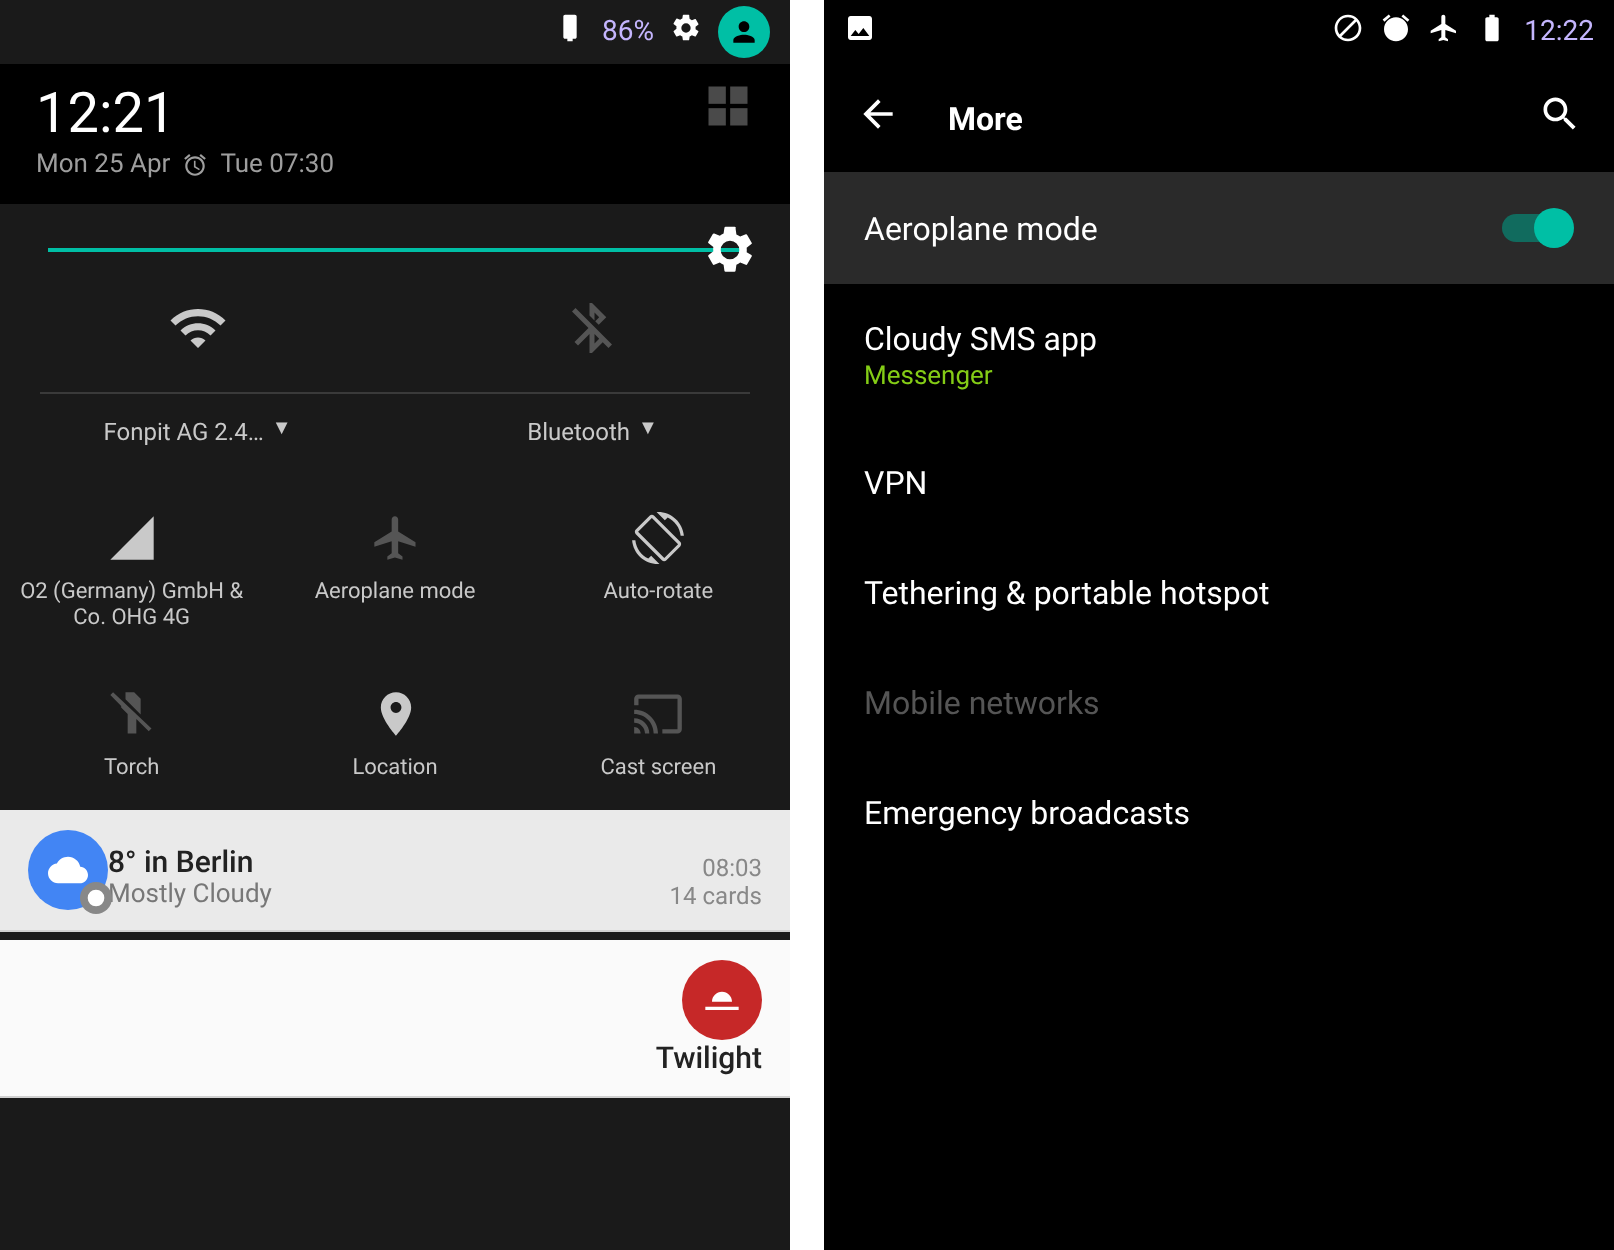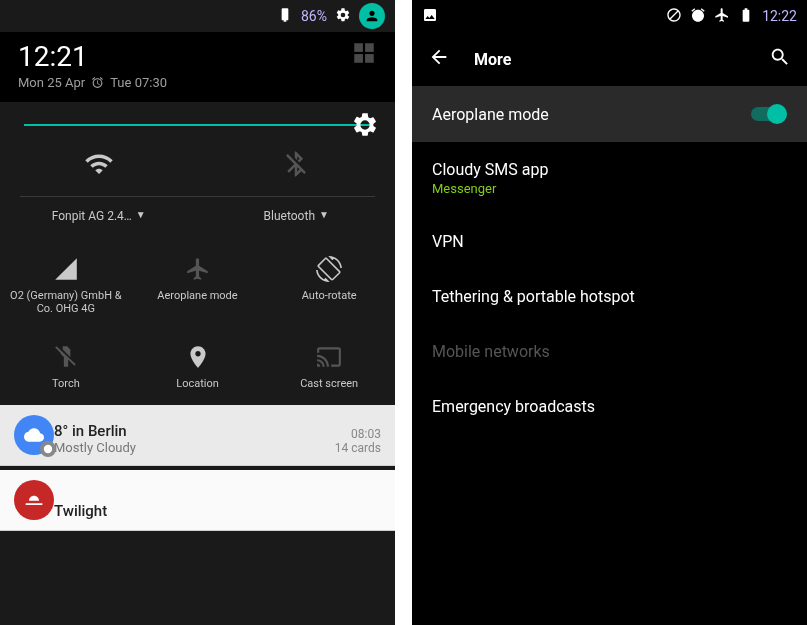--- a/index.html
+++ b/index.html
@@ -40,21 +40,21 @@
 
 .notif { background: #eaeaea; display: flex; align-items: flex-end; padding: 10px 14px; gap: 0; border-bottom: 1px solid #d0d0d0; margin-top: 4px; }
 .notif .nicon { width: 40px; height: 40px; border-radius: 50%; display: flex; align-items: center; justify-content: center; position: relative; }
 .notif .nicon svg { width: 20px; height: 20px; fill: #fff; }
 .notif .nbadge { position: absolute; bottom: -2px; right: -2px; width: 16px; height: 16px; border-radius: 50%; background: #888; display: flex; align-items: center; justify-content: center; }
 .notif .nbadge svg { width: 10px; height: 10px; fill: #fff; }
 .notif .ntext { flex: 1; }
 .notif .ntitle { font-size: 15px; color: #222; font-weight: 500; }
 .notif .nsub { font-size: 13px; color: #777; }
 .notif .nmeta { text-align: right; font-size: 12px; color: #888; }
-.notif.white { background: #fafafa; }
+.notif.white { background: #fafafa; flex-direction: column; }
 
 
 .toolbar { display: flex; align-items: center; padding: 14px 16px; gap: 24px; color: #fff; }
 .toolbar .title { font-size: 16px; font-weight: 700; flex: 1; }
 .toolbar svg { width: 22px; height: 22px; fill: #fff; }
 
 .setting-row { display: flex; align-items: center; justify-content: space-between; padding: 18px 20px; }
 .setting-row.highlight { background: #2a2a2a; }
 .setting-main { color: #fff; font-size: 16px; }
 .setting-sub { color: #84cc16; font-size: 13px; margin-top: 2px; }

